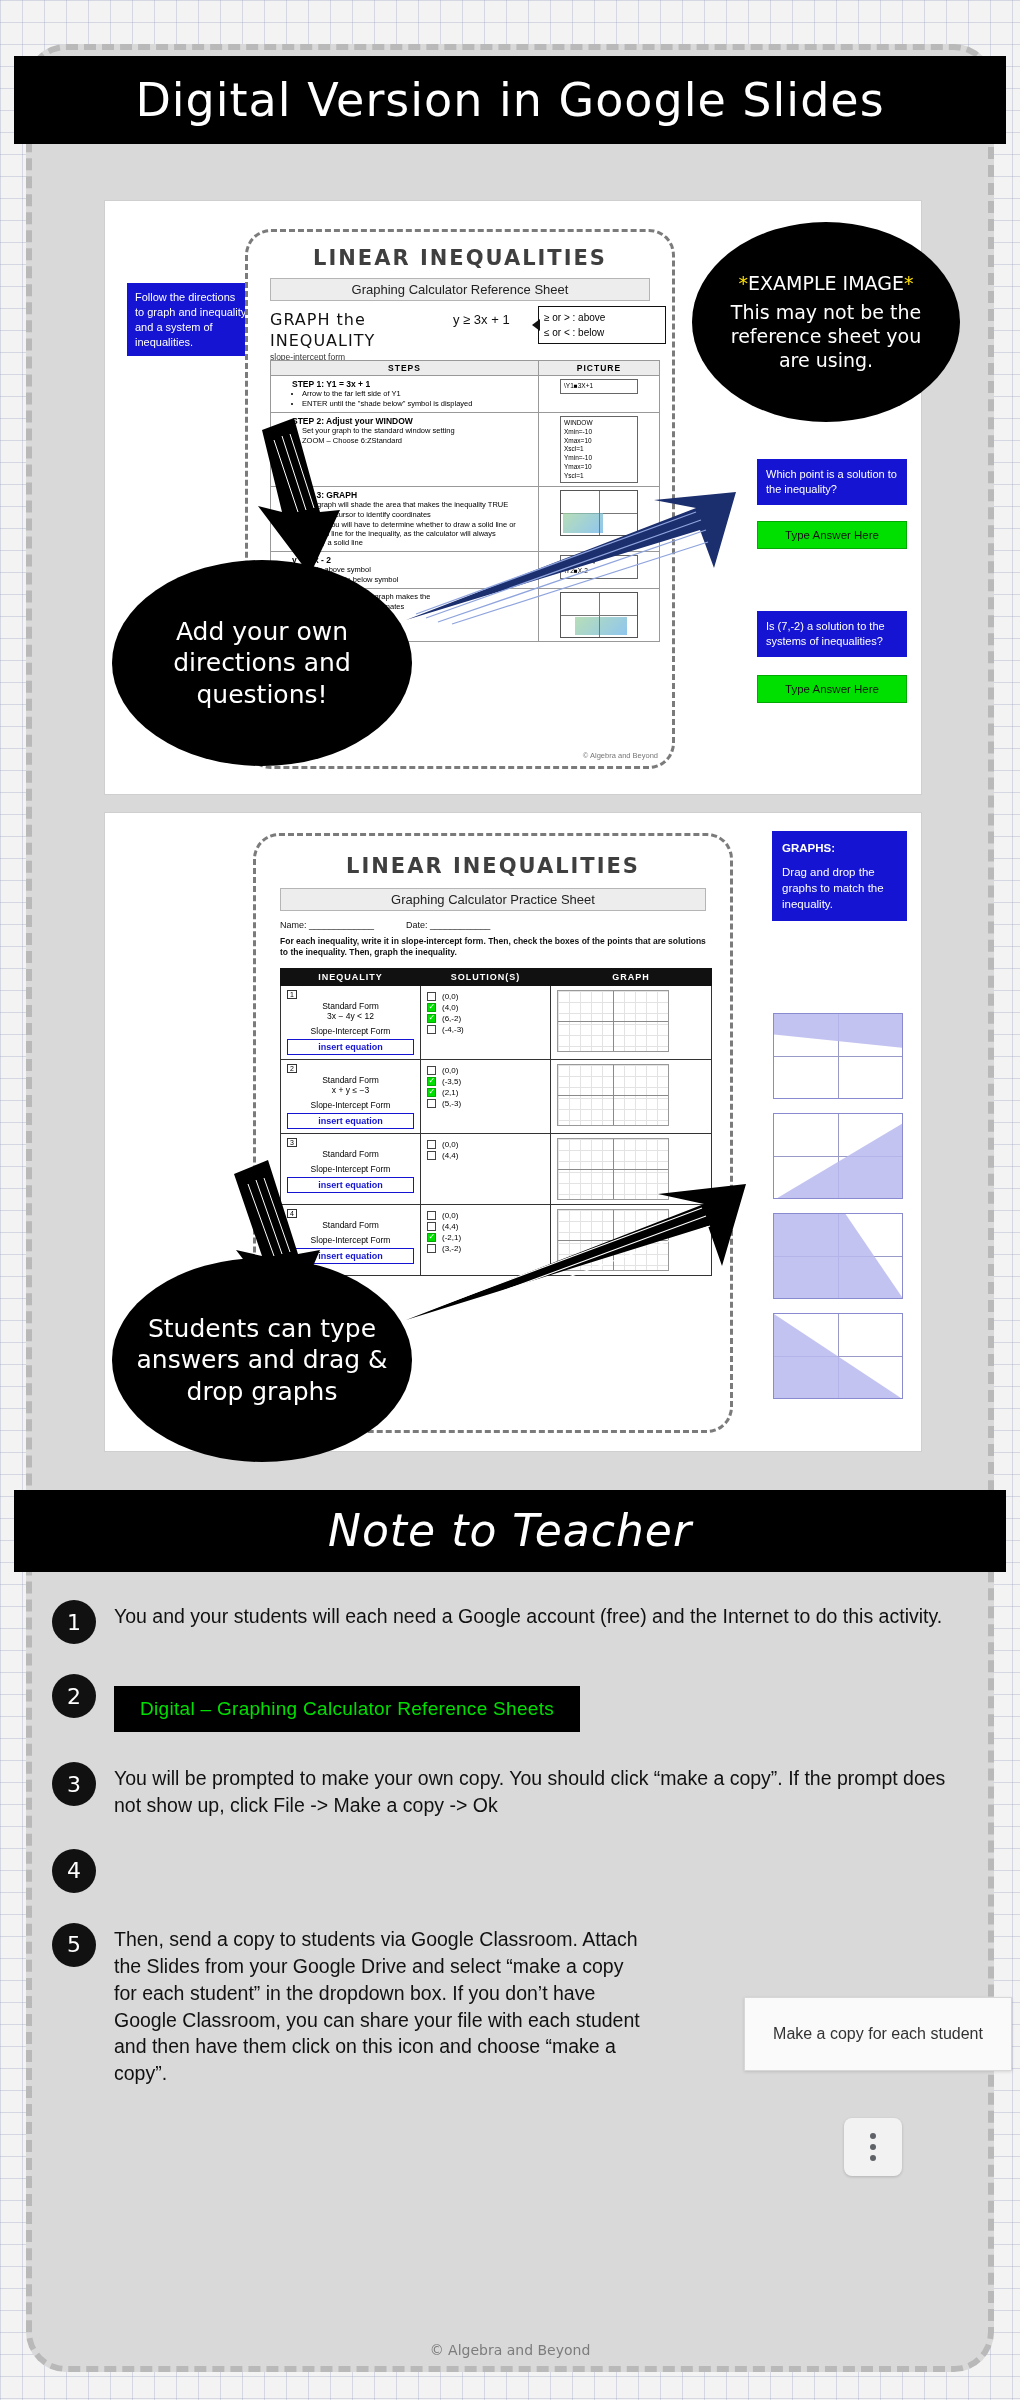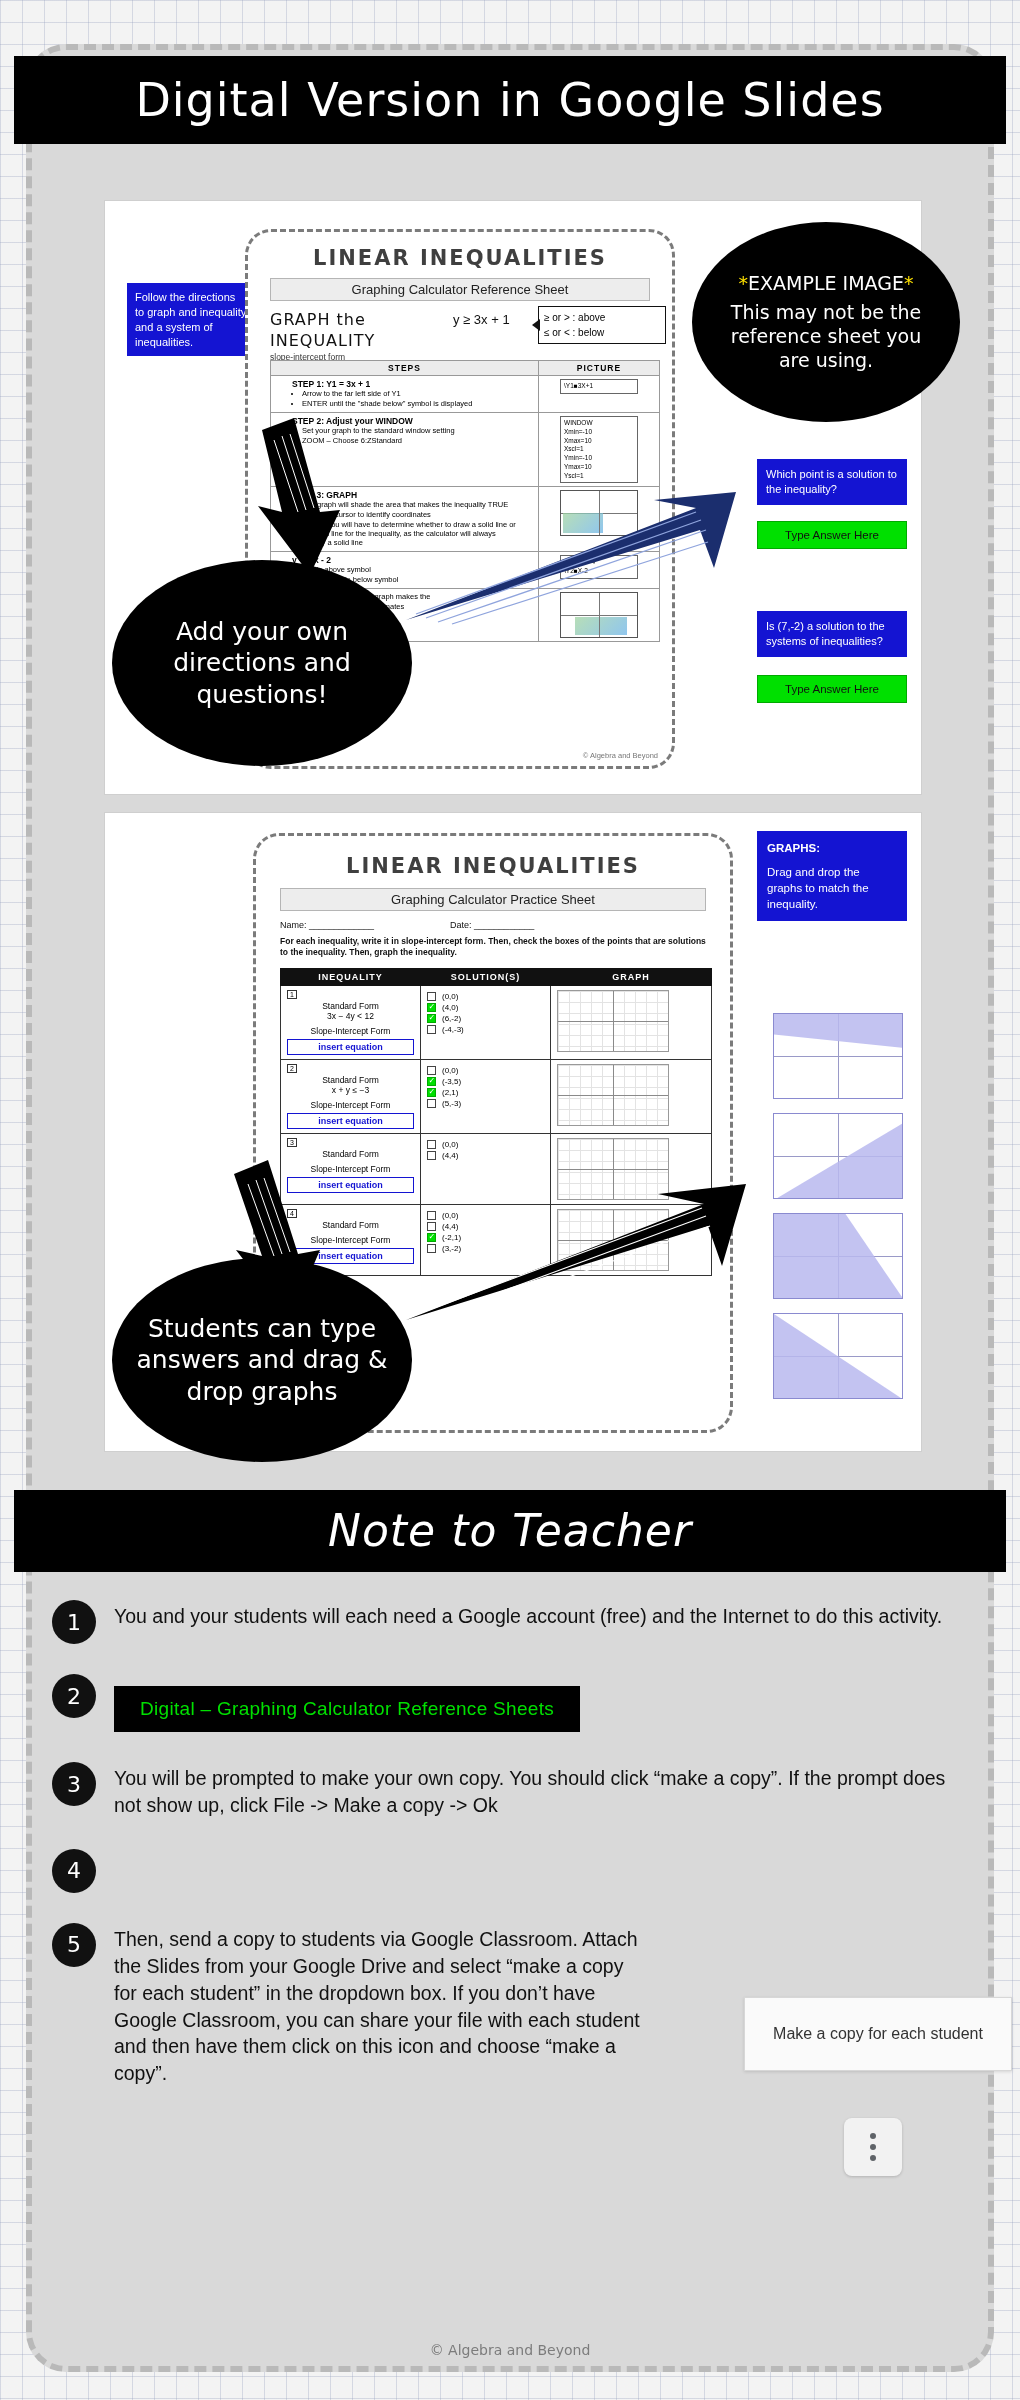--- a/index.html
+++ b/index.html
@@ -151,21 +151,21 @@
     position:absolute; left:22px; top:82px; width:128px;
     background:#1414d2; color:#fff; font-size:11px; padding:7px 8px; line-height:1.35;
   }
 
   
   #prac-card{ left:148px; top:20px; width:480px; height:600px; }
   #prac-title{ font-size:21px; margin-top:18px; }
   #prac-sub{ margin:10px 24px 0 24px; font-size:13px; }
   .name-date{
     position:absolute; left:24px; top:84px; width:430px;
-    font-size:9px; color:#111; display:flex; gap:76px;
+    font-size:9px; color:#111; display:flex; gap:32px;
   }
   .instr{
     position:absolute; left:24px; top:100px; width:432px;
     font-size:8.5px; font-weight:bold; line-height:1.35; color:#111;
   }
   .prac-table{
     position:absolute; left:24px; top:132px; width:432px;
     border-collapse:collapse; font-size:8px;
   }
   .prac-table th{
@@ -194,21 +194,21 @@
     background-image:
       linear-gradient(to right, #e3e3e3 1px, transparent 1px),
       linear-gradient(to bottom, #e3e3e3 1px, transparent 1px);
     background-size:11px 11px;
   }
   .grid-cell:before,.grid-cell:after{content:"";position:absolute;background:#8a8a8a;}
   .grid-cell:before{left:0;right:0;top:50%;height:1px;}
   .grid-cell:after{top:0;bottom:0;left:50%;width:1px;}
 
   #graphs-box{
-    position:absolute; right:14px; top:18px; width:150px;
+    position:absolute; right:14px; top:18px; width:135px;
     background:#1414d2; color:#fff; font-size:11.5px; padding:9px 10px; line-height:1.4;
   }
   .drag-graph{
     position:absolute; right:18px; width:130px;height:86px;
     border:1px solid #8a8ad0; background:#fff; overflow:hidden;
   }
   .drag-graph .ax-h,.drag-graph .ax-v{position:absolute;background:#9a9ac8;}
   .drag-graph .ax-h{left:0;right:0;top:50%;height:1px;}
   .drag-graph .ax-v{top:0;bottom:0;left:50%;width:1px;}
   .dg-shade{ position:absolute; background:#b9b9ee; opacity:.85; }

